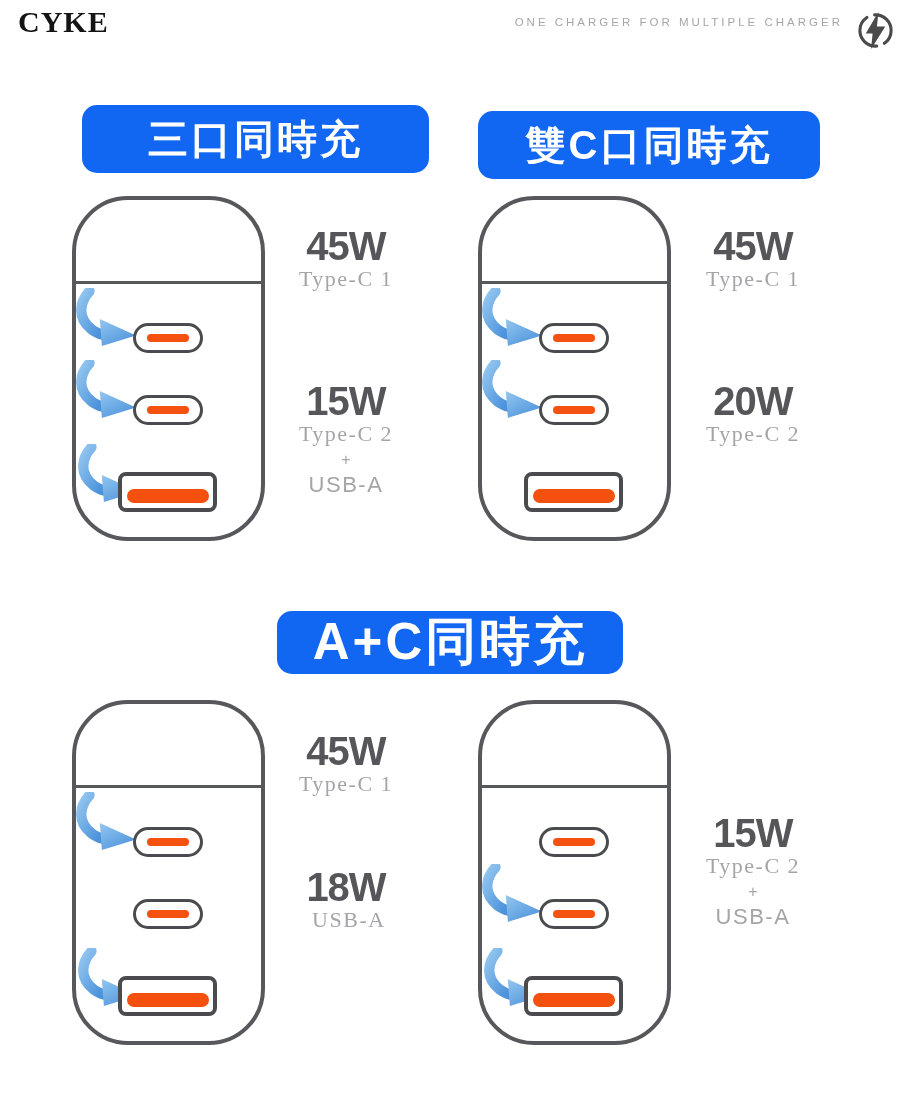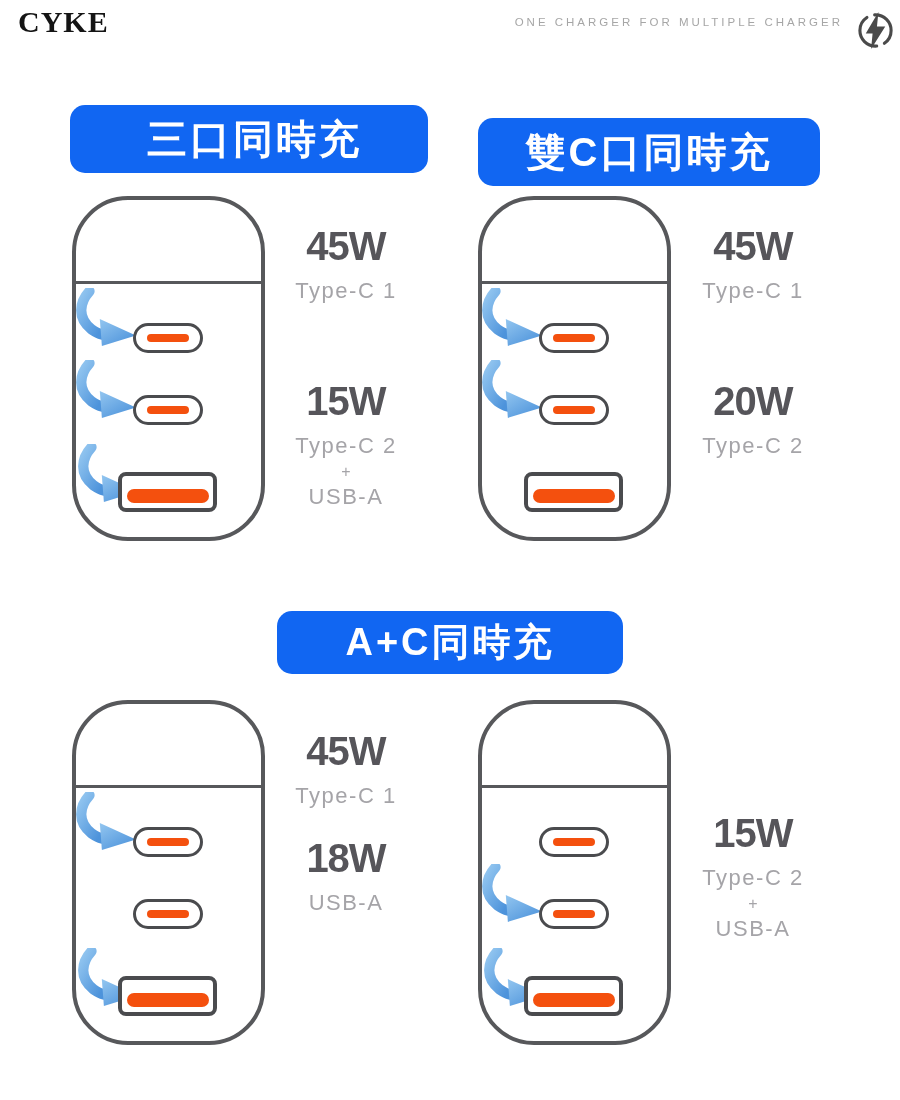--- a/index.html
+++ b/index.html
@@ -10,23 +10,23 @@
   .logo{position:absolute;left:18px;top:5px;font-family:"Liberation Serif",serif;
         font-weight:600;font-size:30px;color:#141414;letter-spacing:1px;}
   .tagline{position:absolute;right:57px;top:16px;font-size:11.5px;letter-spacing:3px;
            color:#a6a6a6;font-weight:400;}
   .bolt{position:absolute;right:5px;top:11px;width:39px;height:39px;}
 
   
   .banner{position:absolute;background:var(--banner-blue,#1166F2);border-radius:15px;
           color:#fff;display:flex;align-items:center;justify-content:center;
           font-weight:700;font-size:40px;letter-spacing:3px;}
-  .b1{left:70px;top:105px;width:347px;height:68px;padding-left:11px;}
-  .b2{left:478px;top:118px;width:342px;height:68px;justify-content:center;}
-  .b3{left:277px;top:611px;width:346px;height:63px;font-size:38px;}
+  .b1{left:82px;top:105px;width:347px;height:68px;}
+  .b2{left:478px;top:111px;width:342px;height:68px;justify-content:center;}
+  .b3{left:277px;top:611px;width:346px;height:63px;font-size:51px;}
 
   
   .charger{position:absolute;width:193px;height:345px;box-sizing:border-box;
            border:4px solid var(--outline,#57585B);border-radius:56px;background:#fff;}
   .c1{left:72px;top:196px;} .c2{left:478px;top:196px;}
   .c3{left:72px;top:700px;} .c4{left:478px;top:700px;}
   .divider{position:absolute;left:0;right:0;top:81px;height:3px;
            background:var(--outline,#57585B);}
 
   .port{position:absolute;box-sizing:border-box;background:#fff;display:flex;
@@ -40,26 +40,26 @@
   .usba .bar{width:82px;height:14px;border-radius:7px;background:var(--orange,#F4500E);}
 
   .arrow{position:absolute;width:64px;height:58px;}
   .a1{left:-2px;top:88px;} .a2{left:-2px;top:160px;} .a3{left:0px;top:244px;}
 
   
   .watt-block{position:absolute;transform:translateX(-50%);text-align:center;}
   .watt{font-size:40px;font-weight:800;color:var(--watt-color,#56555A);
         line-height:1;letter-spacing:-1px;white-space:nowrap;}
   .port-name{font-size:22px;color:var(--muted,#A5A4A8);letter-spacing:1.5px;
-             margin-top:12px;white-space:nowrap;}
+             margin-top:0;white-space:nowrap;font-family:Liberation Serif, serif;}
   .plus{font-size:16px;color:var(--muted,#A5A4A8);margin-top:4px;}
   .second{font-size:22px;color:var(--muted,#A5A4A8);letter-spacing:1.5px;margin-top:3px;}
   .lb1a{left:346px;top:226px;} .lb1b{left:346px;top:381px;}
   .lb2a{left:753px;top:226px;} .lb2b{left:753px;top:381px;text-align:center;}
-  .lb3a{left:346px;top:731px;} .lb3b{left:346px;top:838px;}
+  .lb3a{left:346px;top:731px;} .lb3b{left:346px;top:867px;text-align:right;}
   .lb4a{left:753px;top:813px;}
 </style>
 </head>
 <body>
 
 <svg width="0" height="0" style="position:absolute" aria-hidden="true">
   <defs>
     <linearGradient id="ag" x1="0" y1="0" x2="0.8" y2="1">
       <stop offset="0" stop-color="#93C6F0"></stop>
       <stop offset="1" stop-color="#4D93DB"></stop>

